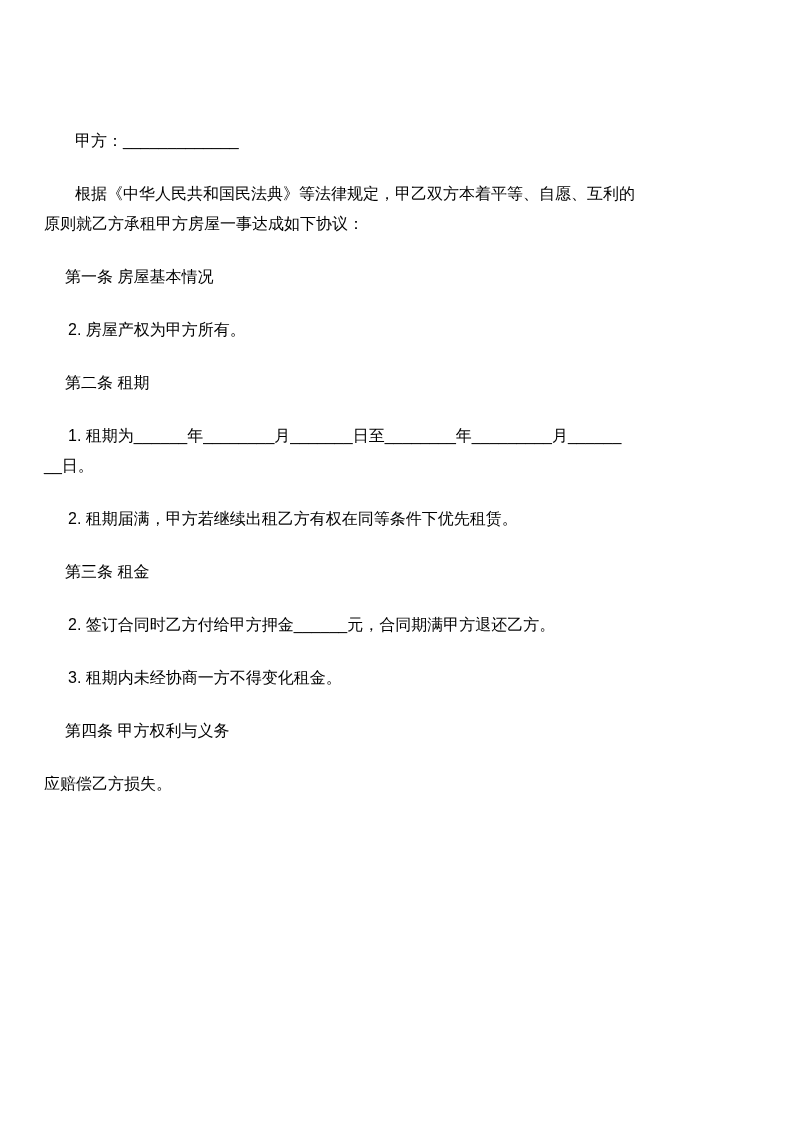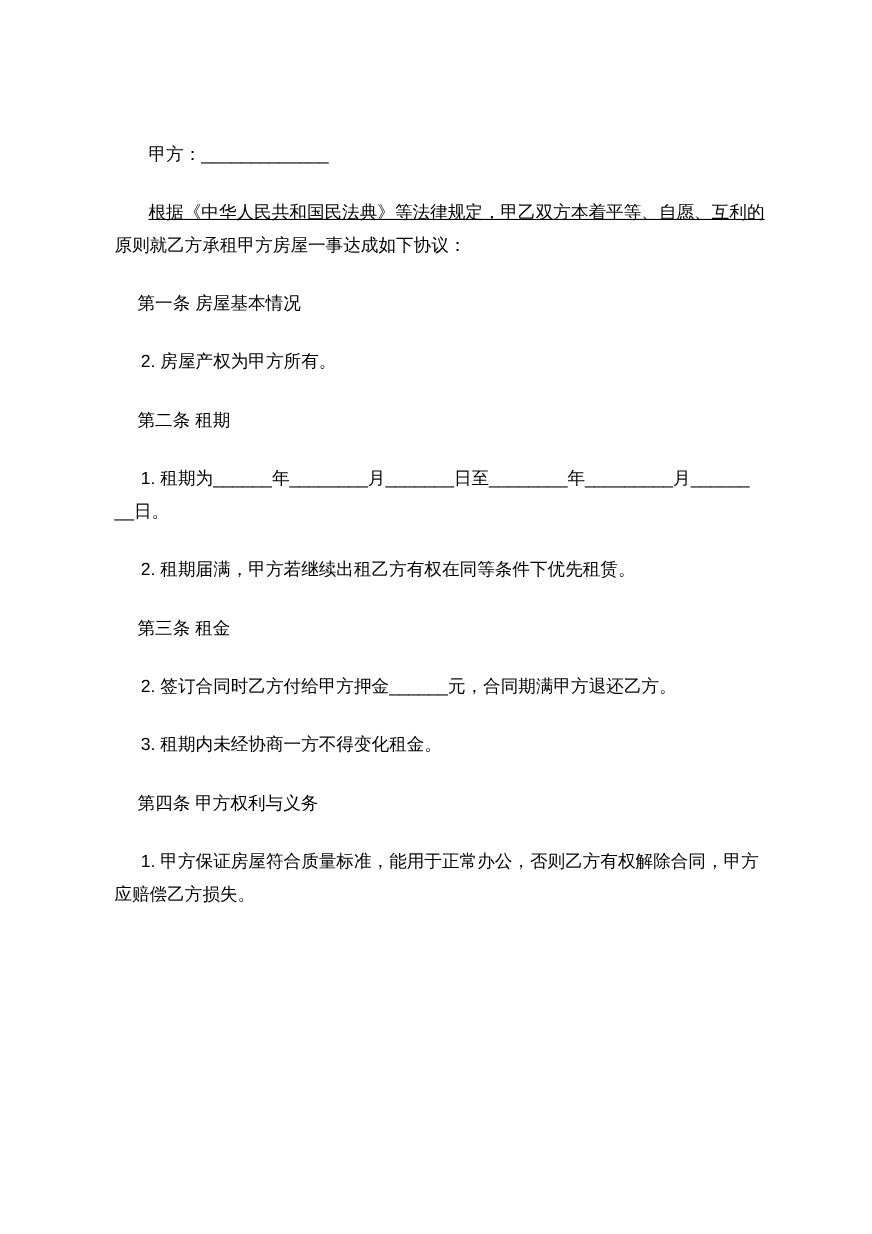--- a/index.html
+++ b/index.html
@@ -2,32 +2,32 @@
 <html><head>
 <meta charset="utf-8">
 <style>
   html, body { margin: 0; padding: 0; background: #ffffff; }
   .page {
     position: relative;
     width: 793px;
     height: 1122px;
     background: #ffffff;
     box-sizing: border-box;
-    padding: 126px 88px 0 104px;
+    padding: 126px 88px 0 44px;
     overflow: hidden;
     font-family: "Liberation Sans", sans-serif;
     font-size: 16px;
     line-height: 30px;
     color: #000000;
   }
   .para { margin: 0 0 23px 0; }
   .line { white-space: nowrap; }
   
   .p-field  .line.first { padding-left: 31px; }
-  .p-body   .line.first { padding-left: 31px; text-decoration: underline; }
+  .p-body   .line.first { padding-left: 31px; }
   .p-heading .line.first { padding-left: 21px; }
   .p-item   .line.first { padding-left: 24px; }
   .line.cont { padding-left: 0; }
 </style>
 </head>
 <body>
 
 <div class="page">
 
   <div class="para p-field">
@@ -73,17 +73,16 @@
 
   <div class="para p-item">
     <div class="line first">3. 租期内未经协商一方不得变化租金。</div>
   </div>
 
   <div class="para p-heading">
     <div class="line first">第四条 甲方权利与义务</div>
   </div>
 
   <div class="para p-item">
-    <div class="line first">1. 甲方保证房屋符合质量标准，能用于正常办公，否则乙方有权解除合同，甲方</div>
     <div class="line cont">应赔偿乙方损失。</div>
   </div>
 
 </div>
 
 </body></html>

